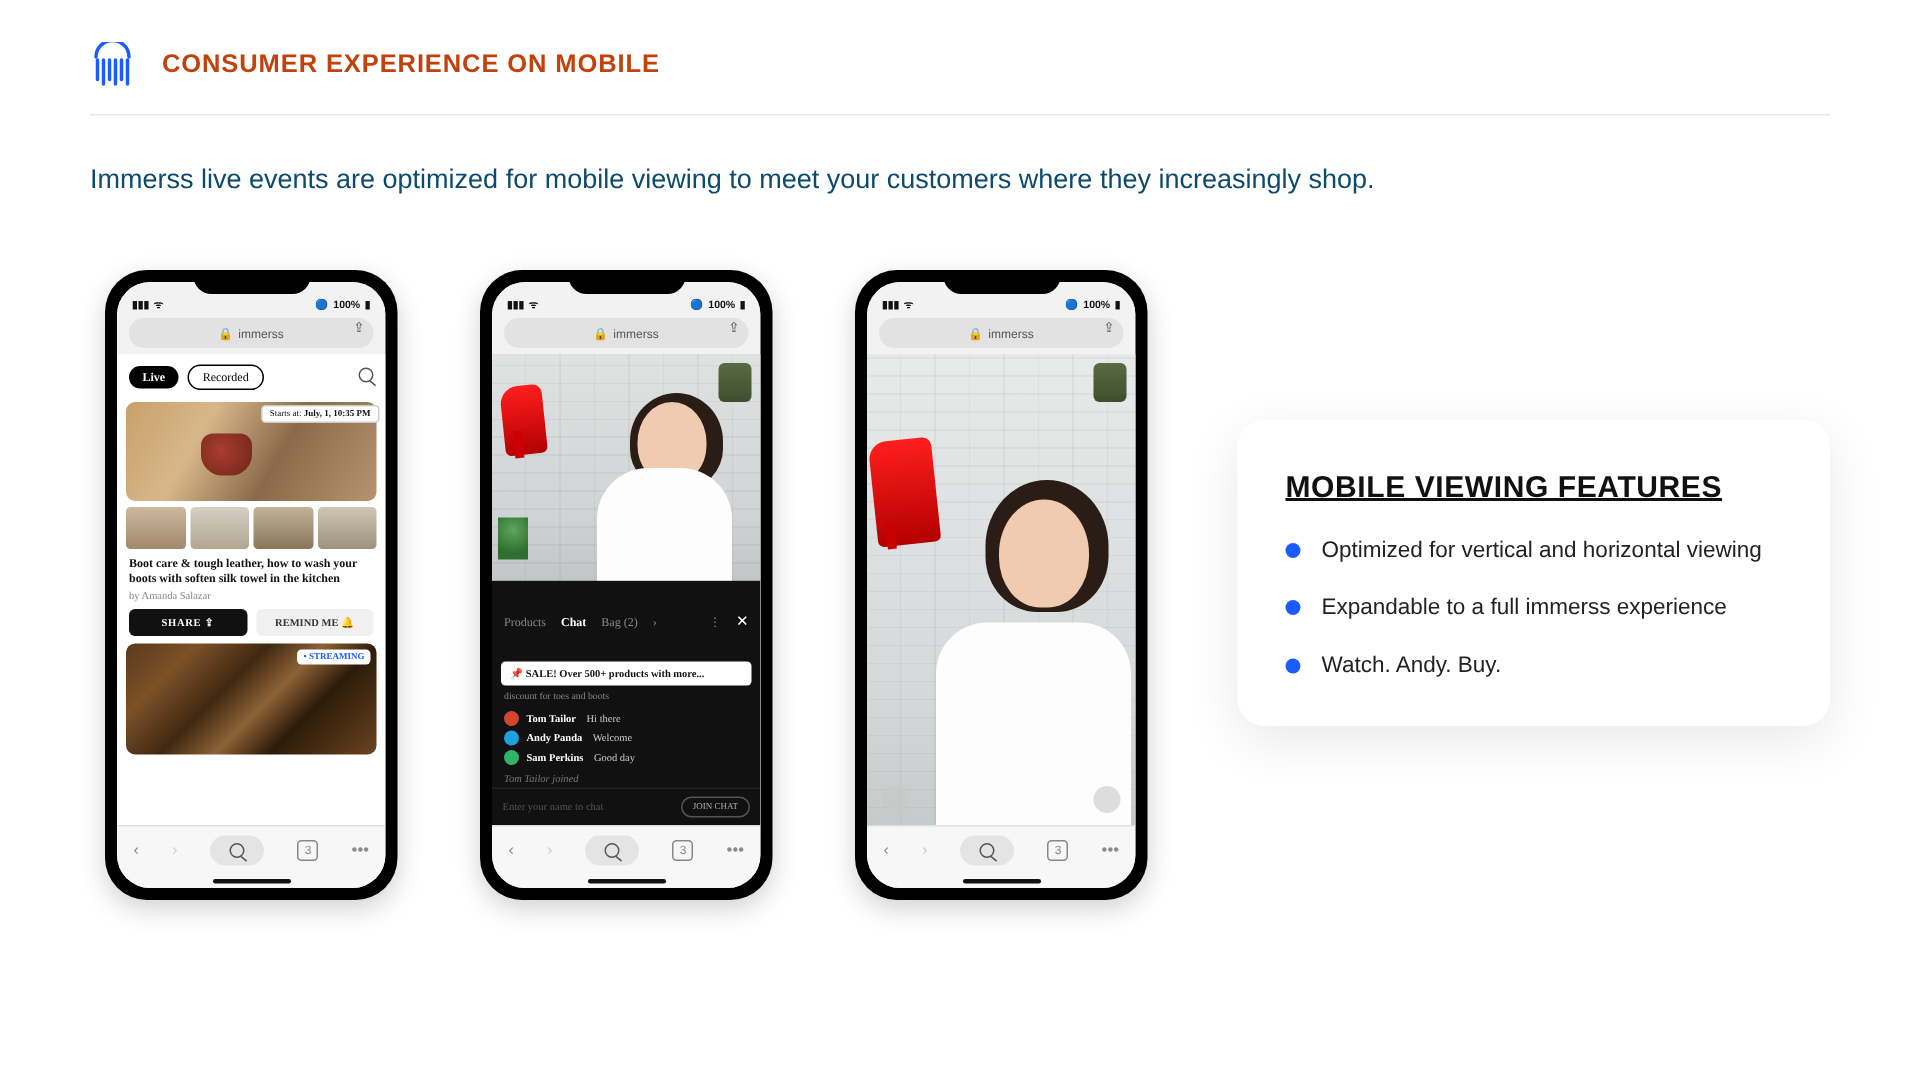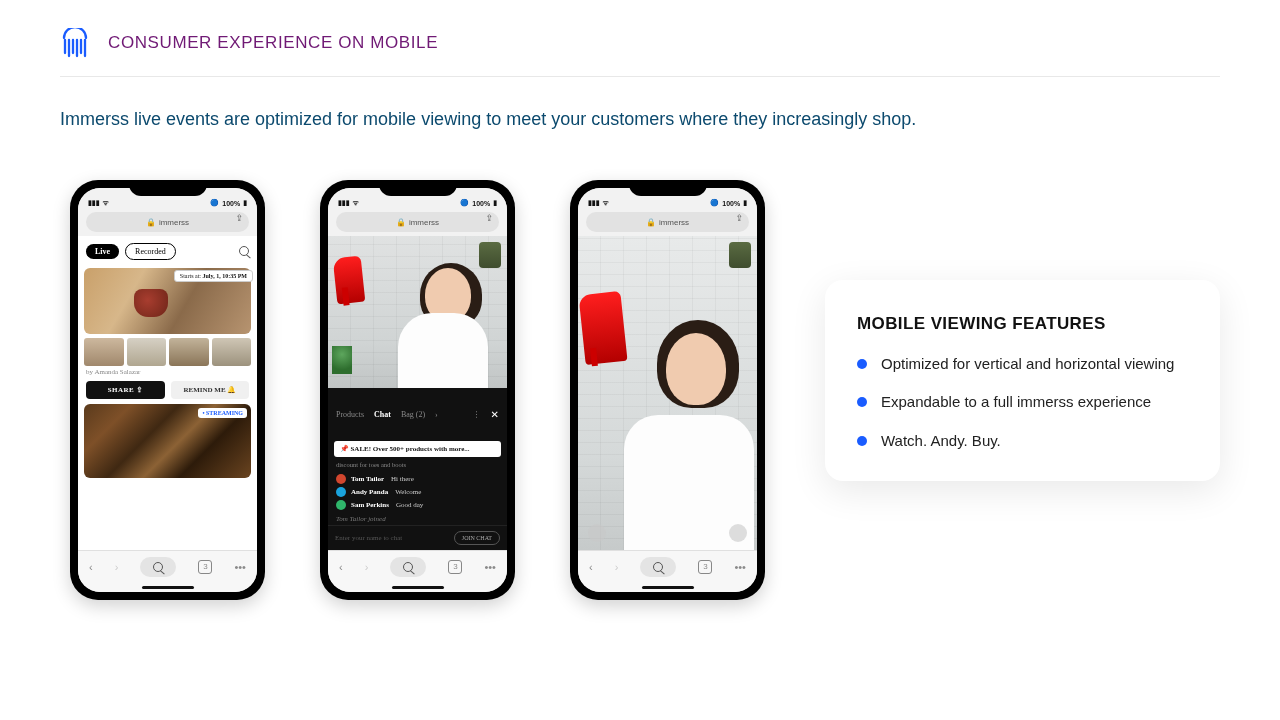--- a/index.html
+++ b/index.html
@@ -14,23 +14,23 @@
   }
   
   .header {
     display: flex;
     align-items: center;
     gap: 18px;
     padding: 28px 60px 18px 60px;
   }
   .logo svg { display: block; }
   .header-title {
-    color: #701a75;
+    color: #c2410c;
     font-size: 17px;
-    font-weight: 400;
+    font-weight: 700;
     letter-spacing: 0.6px;
   }
   .divider {
     margin: 0 60px;
     height: 1px;
     background: #e8e8e8;
   }
   .intro {
     padding: 32px 60px 0 60px;
     font-size: 18px;
@@ -185,24 +185,25 @@
   
   .features-card {
     width: 400px;
     background: #fff;
     border-radius: 18px;
     box-shadow: 0 10px 36px rgba(0,0,0,.09);
     padding: 34px 32px 30px 32px;
     margin-top: 100px;
   }
   .features-title {
-    font-size: 17px;
+    font-size: 20px;
     font-weight: 800;
     letter-spacing: .4px;
     margin-bottom: 20px;
+    text-decoration: underline;
   }
   .feature-item {
     display: flex;
     gap: 14px;
     font-size: 15px;
     color: #222;
     margin-bottom: 18px;
     line-height: 1.35;
   }
   .feature-item:last-child { margin-bottom: 0; }
@@ -273,20 +274,21 @@
               <span>Starts at:</span> <b>July, 1, 10:35 PM</b>
             </div>
             <div class="hero-img"></div>
           </div>
           <div class="thumbs">
             <div class="thumb"></div>
               <div class="thumb"></div>
               <div class="thumb"></div>
               <div class="thumb"></div>
           </div>
+          <div class="p1-title">Boot care &amp; tough leather, how to wash your boots with soften silk towel in the kitchen</div>
           <div class="p1-by">
             <span>by</span> <span>Amanda Salazar</span>
           </div>
           <div class="p1-actions">
             <div class="btn-share"><span>SHARE</span> ⇪</div>
             <div class="btn-remind"><span>REMIND ME</span> 🔔</div>
           </div>
           <div class="stream-card">
             <div class="stream-badge">• STREAMING</div>
           </div>

